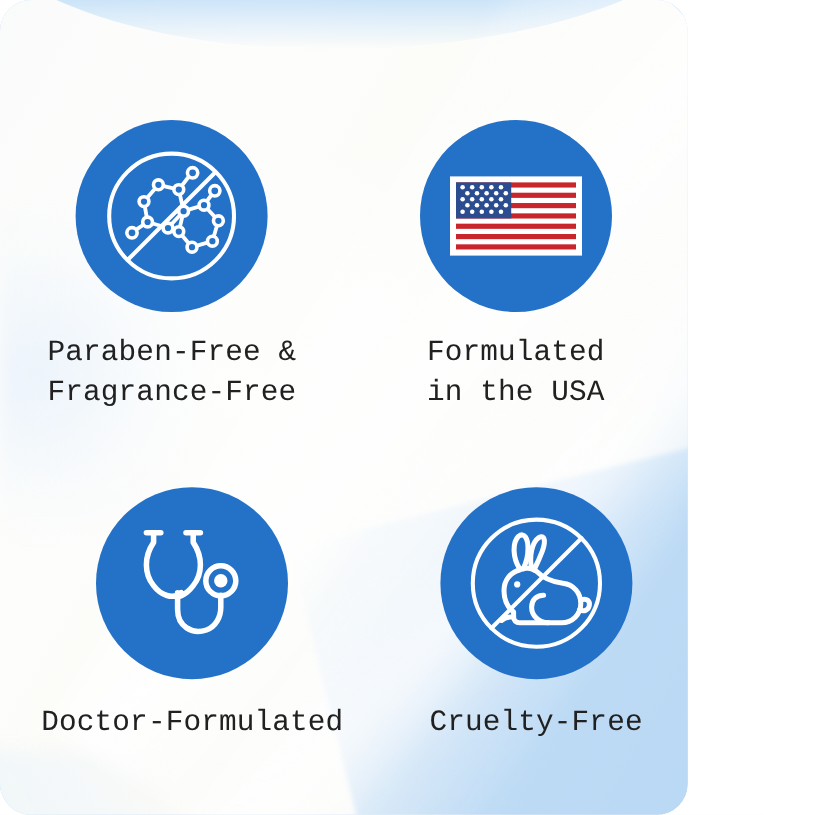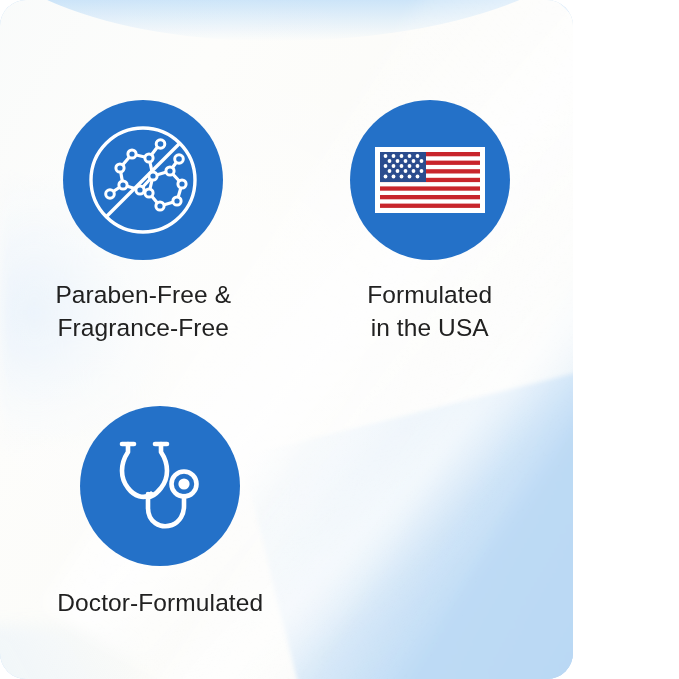--- a/index.html
+++ b/index.html
@@ -5,21 +5,21 @@
   html, body {
     margin: 0;
     padding: 0;
     background: #ffffff;
   }
   #stage {
     position: relative;
     width: 573px;
     height: 679px;
     overflow: hidden;
-    font-family: Liberation Sans, sans-serif;
+    font-family: Liberation Mono, monospace;
     background: #cfe4f7;
     border-radius: 26px;
   }
 
   
   .bg-base {
     position: absolute;
     inset: 0;
     background:
       linear-gradient(135deg, #c9e0f6 0%, #cfe4f8 35%, #bcd9f4 70%, #b9d7f3 100%);
@@ -282,15 +282,49 @@
 
             <path d="M44 64 L44 78 C44 92 56 99 68 95 C76 92 80 84 80 76 L80 66"></path>
           </g>
           <circle cx="80" cy="54" r="12.5" fill="none" stroke="#FFFFFF" stroke-width="4.6"></circle>
           <circle cx="80" cy="54" r="5.6" fill="#FFFFFF"></circle>
         </svg>
       </div>
       <div class="caption">Doctor-Formulated</div>
     </div>
 
+    <div class="badge r2">
+      <div class="disc">
+        <svg width="124" height="124" viewBox="0 0 124 124">
+          <g fill="none" stroke="#FFFFFF" stroke-width="3.4" stroke-linecap="round" stroke-linejoin="round">
+            <circle cx="62" cy="62" r="53"></circle>
+            <line x1="24.5" y1="99.5" x2="99.5" y2="24.5"></line>
+          </g>
+          <g fill="none" stroke="#FFFFFF" stroke-width="4.2" stroke-linecap="round" stroke-linejoin="round">
+
+            <path d="M48 50 C42 40 42 28 47 23 C52 19 55 25 55 33 C55 40 53 46 51 50"></path>
+            <path d="M58 50 C56 40 58 28 64 24 C69 21 70 27 67 35 C64 43 62 47 60 51"></path>
+
+            <path d="M48 51
+                     C40 53 35 60 35 68
+                     C35 76 38 82 43 86
+                     L43 90
+                     C43 93 45 95 48 95
+                     L83 95
+                     C92 95 99 88 99 79
+                     C99 70 93 63 84 62
+                     C76 61 68 58 62 52
+                     C58 49 52 49 48 51 Z"></path>
+
+            <path d="M72 95 C64 95 58 89 58 82 C58 76 62 72 68 72"></path>
+
+            <path d="M43 90 C40 90 35 91 33 93"></path>
+
+            <path d="M99 76 C104 74 107 77 106 81 C105 85 101 86 98 84"></path>
+          </g>
+          <circle cx="46" cy="63" r="2.6" fill="#FFFFFF"></circle>
+        </svg>
+      </div>
+      <div class="caption">Cruelty-Free</div>
+    </div>
 
   </div>
 </div>
 
 </body></html>

